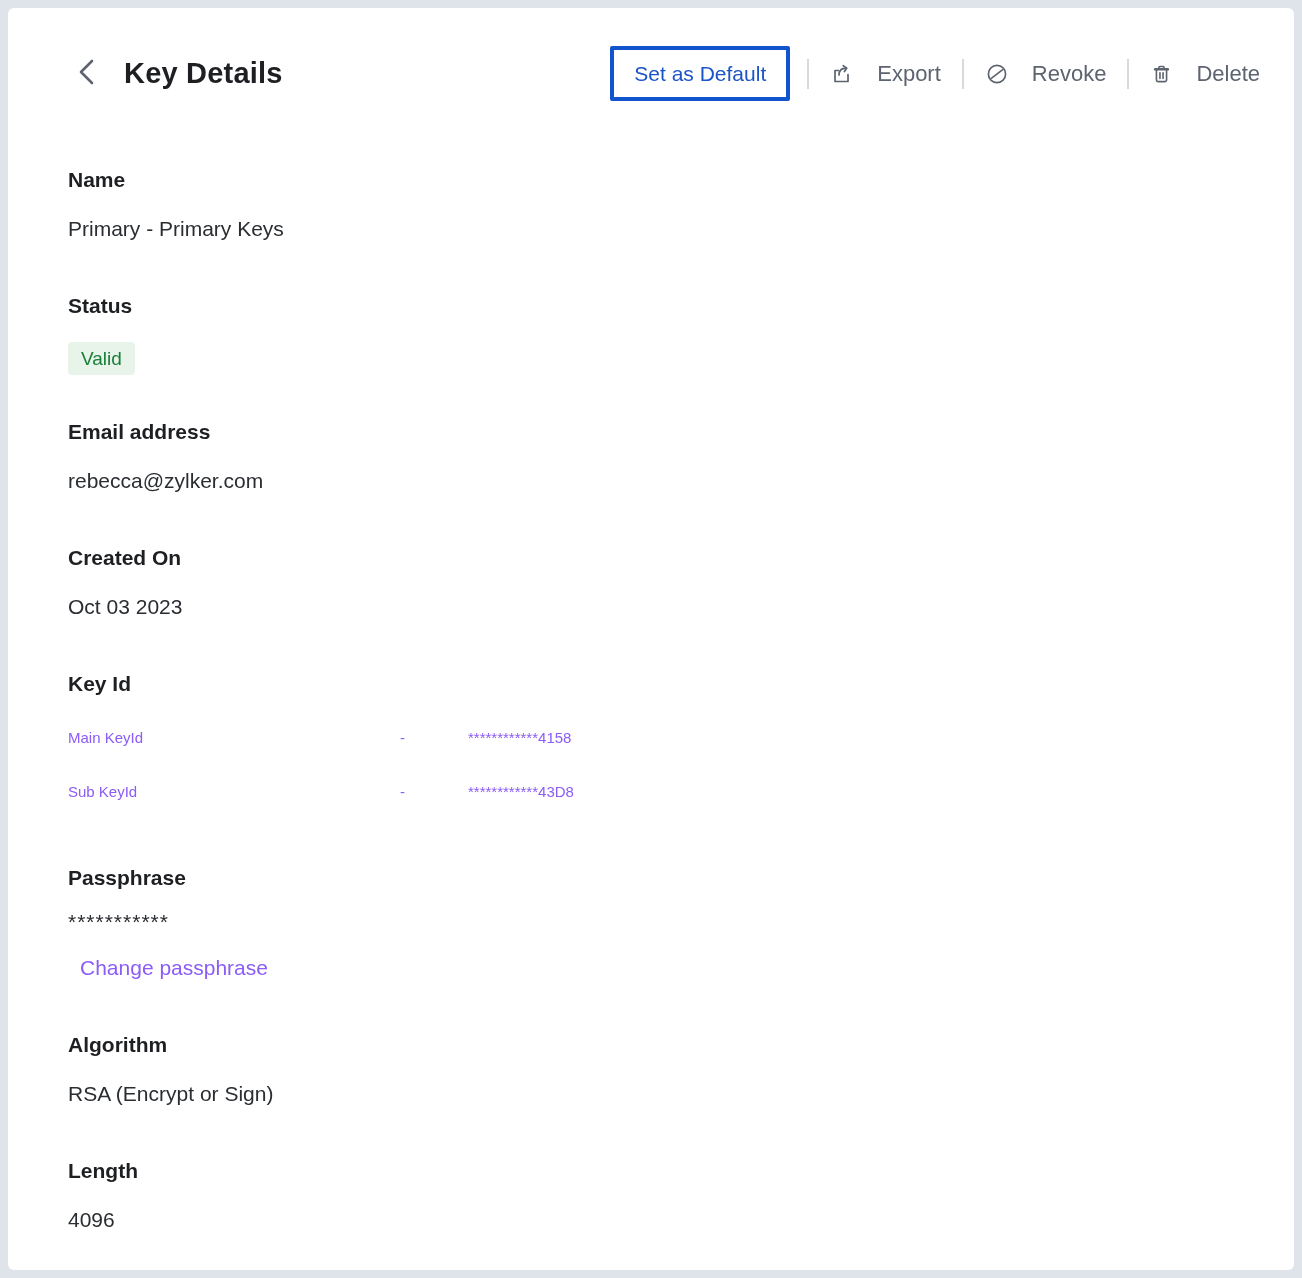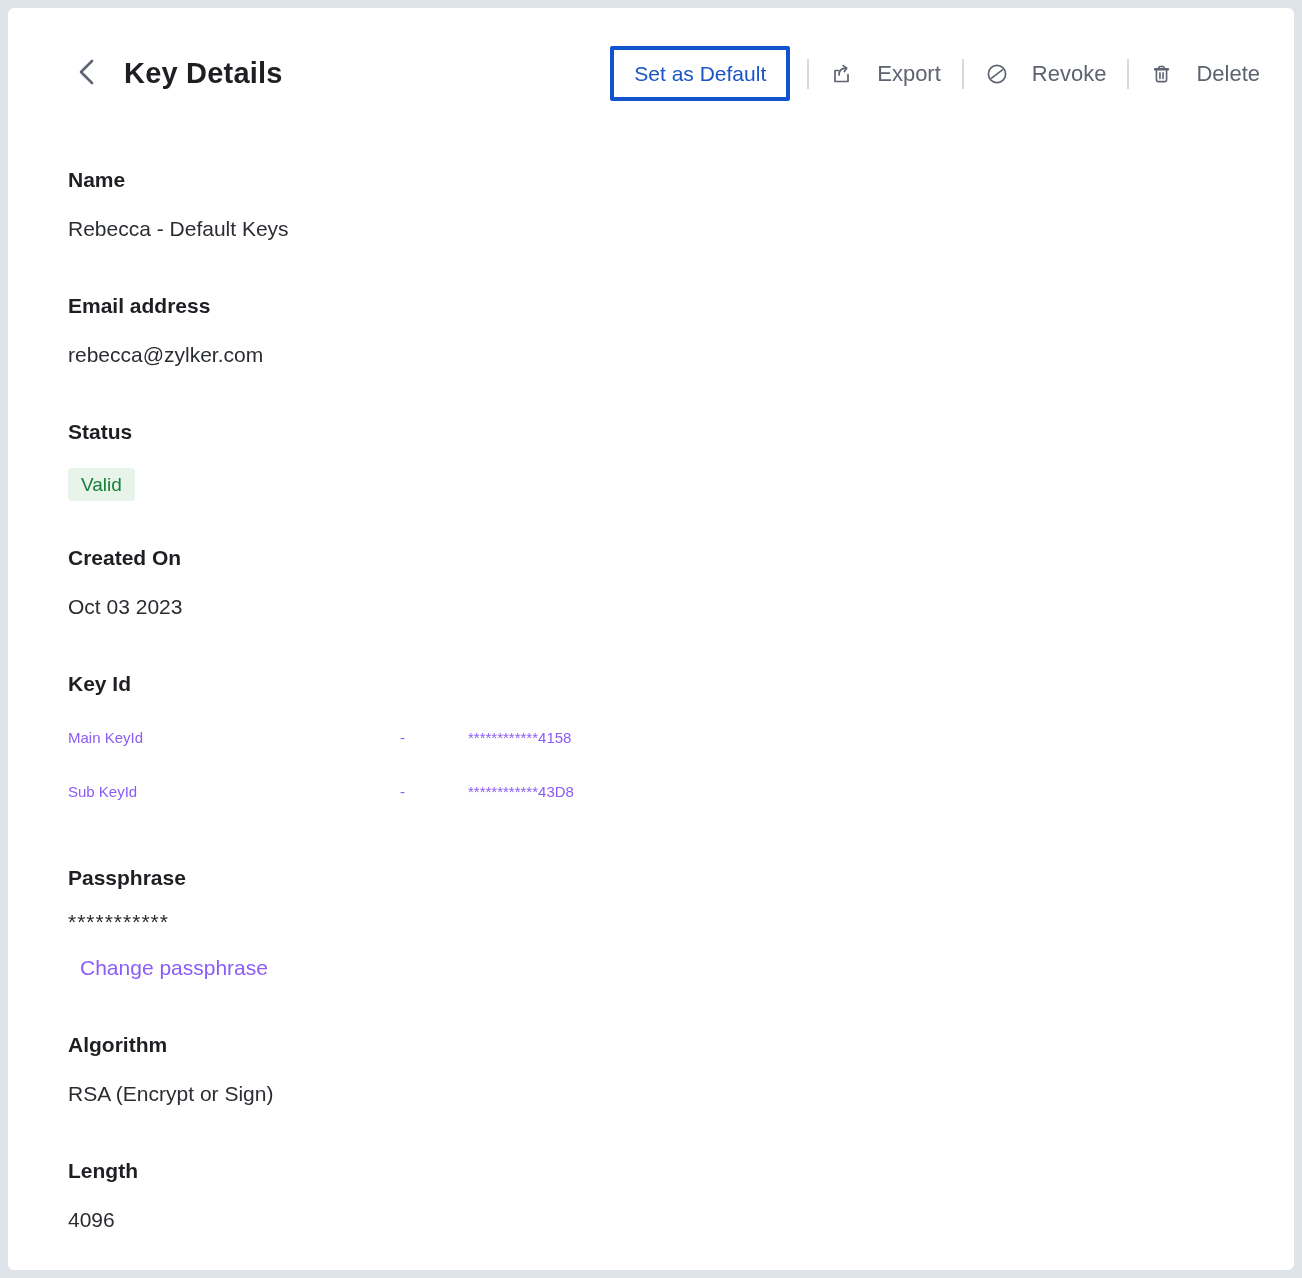--- a/index.html
+++ b/index.html
@@ -177,31 +177,31 @@
         </span>
         <span>Delete</span>
       </button>
     </div>
   </div>
 
   <div class="content">
 
     <div class="field">
       <div class="field-label">Name</div>
-      <div class="field-value">Rebecca - Default Keys</div>
-    </div>
-
-    <div class="field">
-      <div class="field-label">Email address</div>
-      <div class="field-value">rebecca@zylker.com</div>
+      <div class="field-value">Primary - Primary Keys</div>
     </div>
 
     <div class="field field-status">
       <div class="field-label">Status</div>
       <span class="status-badge">Valid</span>
+    </div>
+
+    <div class="field">
+      <div class="field-label">Email address</div>
+      <div class="field-value">rebecca@zylker.com</div>
     </div>
 
     <div class="field">
       <div class="field-label">Created On</div>
       <div class="field-value">Oct 03 2023</div>
     </div>
 
     <div class="field field-keyid">
       <div class="field-label" style="margin-bottom:0;">Key Id</div>
       <div class="keyid-row">

